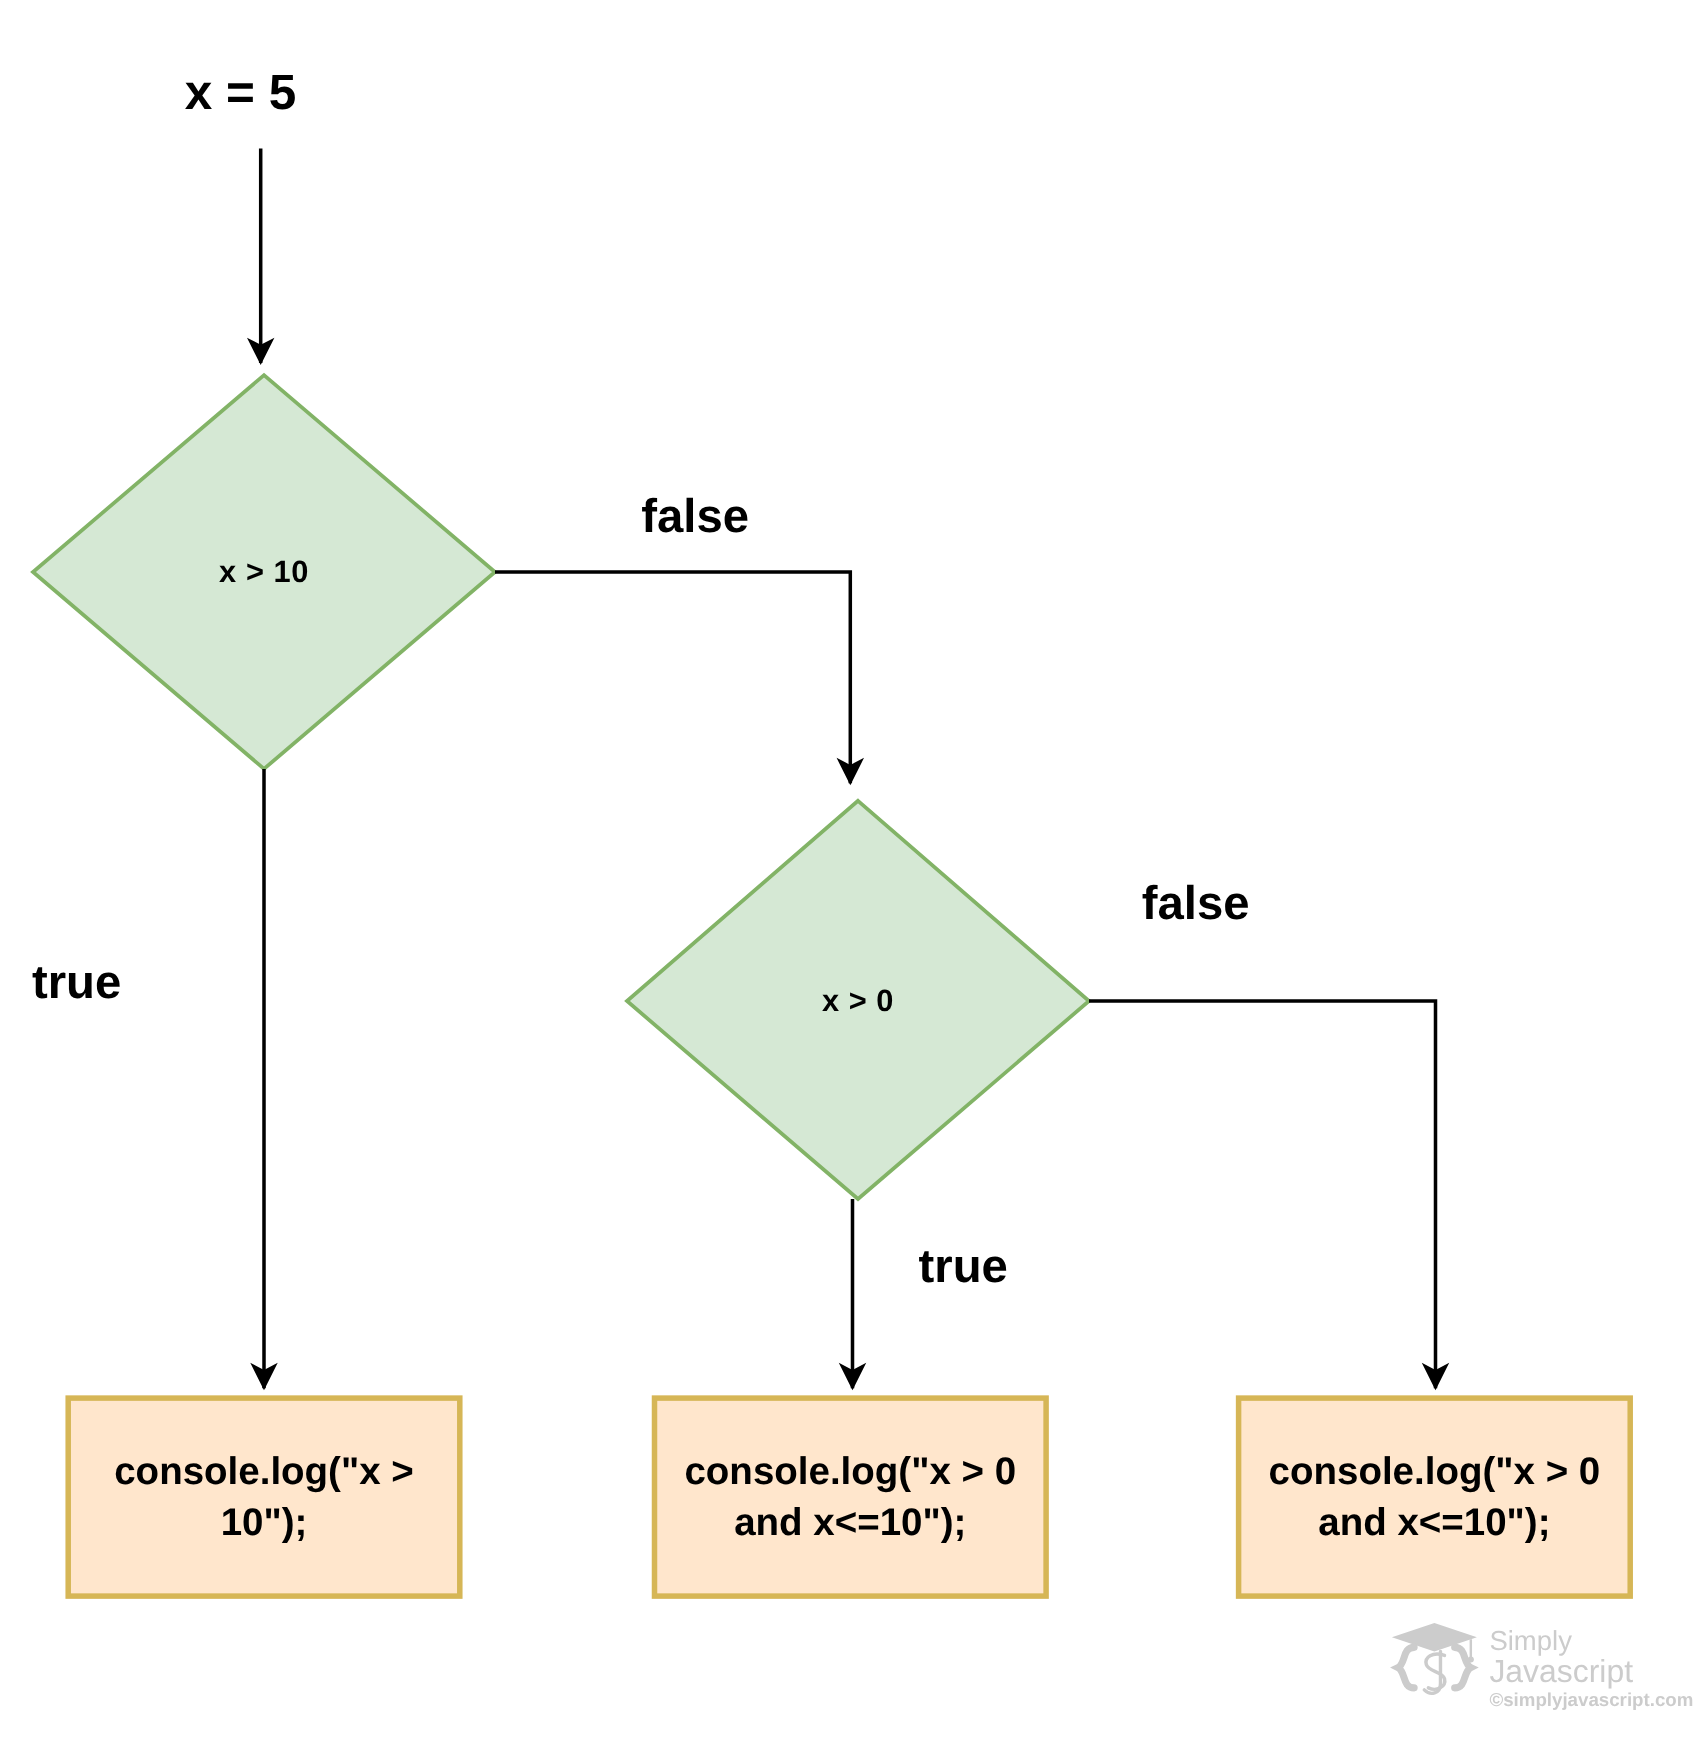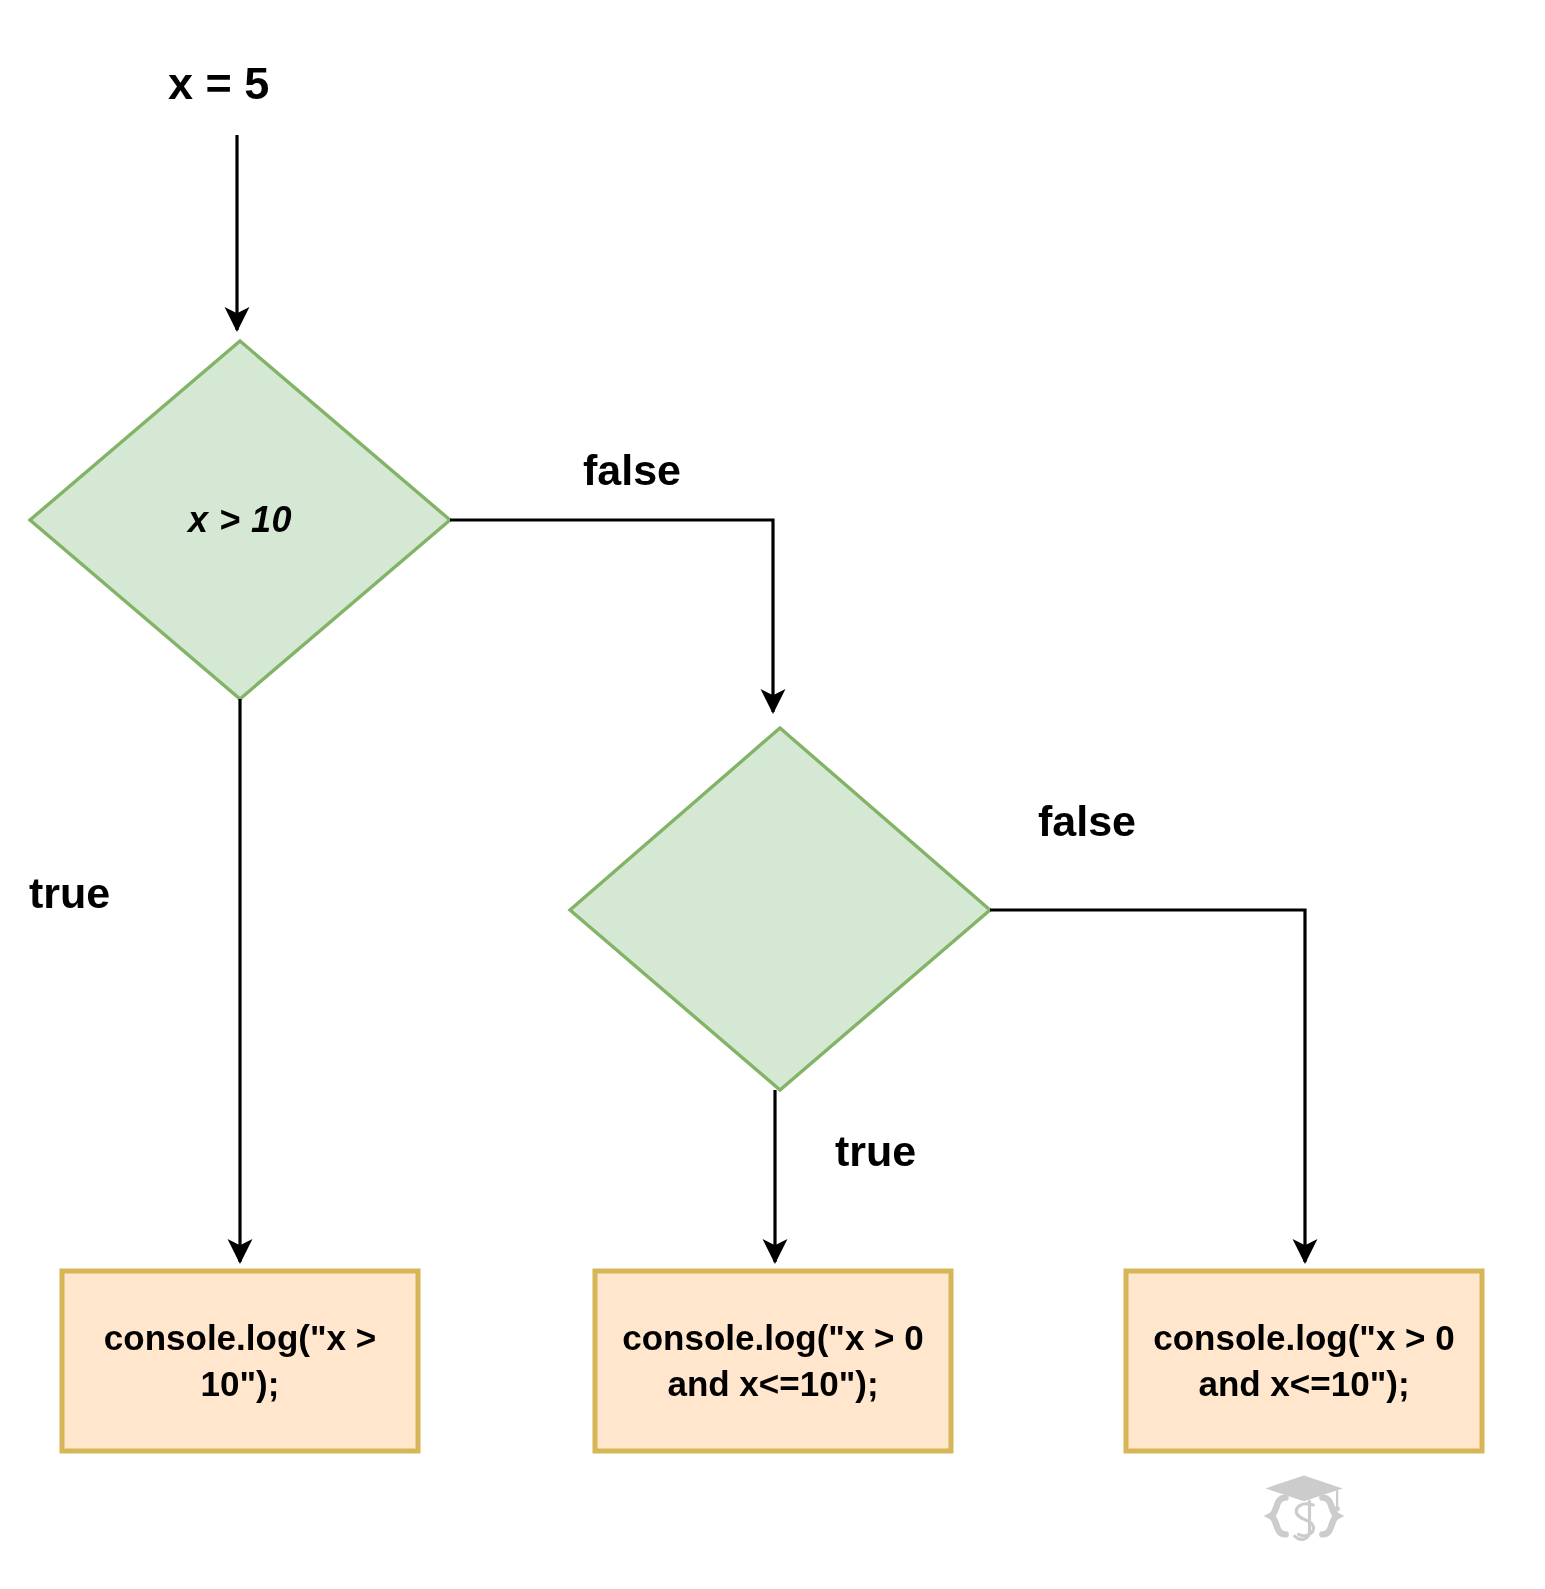--- a/index.html
+++ b/index.html
@@ -31,23 +31,22 @@
     display: flex;
     align-items: center;
     justify-content: center;
     text-align: center;
     color: #000000;
     font-weight: bold;
     pointer-events: none;
     white-space: pre-line;
   }
   .diamond-label {
-    font-size: 36px;
+    font-size: 28px;
     letter-spacing: 0.5px;
-    font-style: italic;
   }
   .process-label {
     font-size: 35px;
     line-height: 1.32;
     padding: 0 14px;
     box-sizing: border-box;
   }
   .edge-label {
     position: absolute;
     color: #000000;
@@ -127,20 +126,21 @@
 
     <rect x="62" y="1271" width="356" height="180" fill="#ffe6cc" stroke="#d6b656" stroke-width="5"></rect>
     <rect x="595" y="1271" width="356" height="180" fill="#ffe6cc" stroke="#d6b656" stroke-width="5"></rect>
     <rect x="1126" y="1271" width="356" height="180" fill="#ffe6cc" stroke="#d6b656" stroke-width="5"></rect>
   </svg>
 
   <div class="start-label" style="left:168px; top:58px;">x = 5</div>
 
   <div class="node-label diamond-label" style="left:120px; top:492px; width:240px; height:56px;">x &gt; 10</div>
 
+  <div class="node-label diamond-label" style="left:660px; top:882px; width:240px; height:56px;">x &gt; 0</div>
 
   <div class="node-label process-label" style="left:62px; top:1271px; width:356px; height:180px;">console.log("x &gt; 10");</div>
 
   <div class="node-label process-label" style="left:595px; top:1271px; width:356px; height:180px;">console.log("x &gt; 0 and x&lt;=10");</div>
 
   <div class="node-label process-label" style="left:1126px; top:1271px; width:356px; height:180px;">console.log("x &gt; 0 and x&lt;=10");</div>
 
   <div class="edge-label" style="left:583px; top:446px;">false</div>
 
   <div class="edge-label" style="left:29px; top:869px;">true</div>
@@ -164,15 +164,20 @@
         <circle cx="86" cy="42" r="3" fill="#cccccc"></circle>
 
         <path d="M30,30 C18,30 22,46 14,50 C22,54 18,70 30,70" fill="none" stroke="#cccccc" stroke-width="7" stroke-linecap="round"></path>
 
         <path d="M70,30 C82,30 78,46 86,50 C78,54 82,70 70,70" fill="none" stroke="#cccccc" stroke-width="7" stroke-linecap="round"></path>
 
         <path d="M60,38 C48,34 40,40 42,47 C44,54 58,54 60,61 C62,69 52,74 44,70" fill="none" stroke="#cccccc" stroke-width="3.4" stroke-linecap="round"></path>
         <path d="M56,34 L56,66 C56,76 46,78 40,72" fill="none" stroke="#cccccc" stroke-width="3.4" stroke-linecap="round"></path>
       </svg>
     </div>
+    <div class="wm-text">
+      <div class="wm-l1">Simply</div>
+      <div class="wm-l2">Javascript</div>
+      <div class="wm-l3">©simplyjavascript.com</div>
+    </div>
   </div>
 
 </div>
 
 </body></html>

